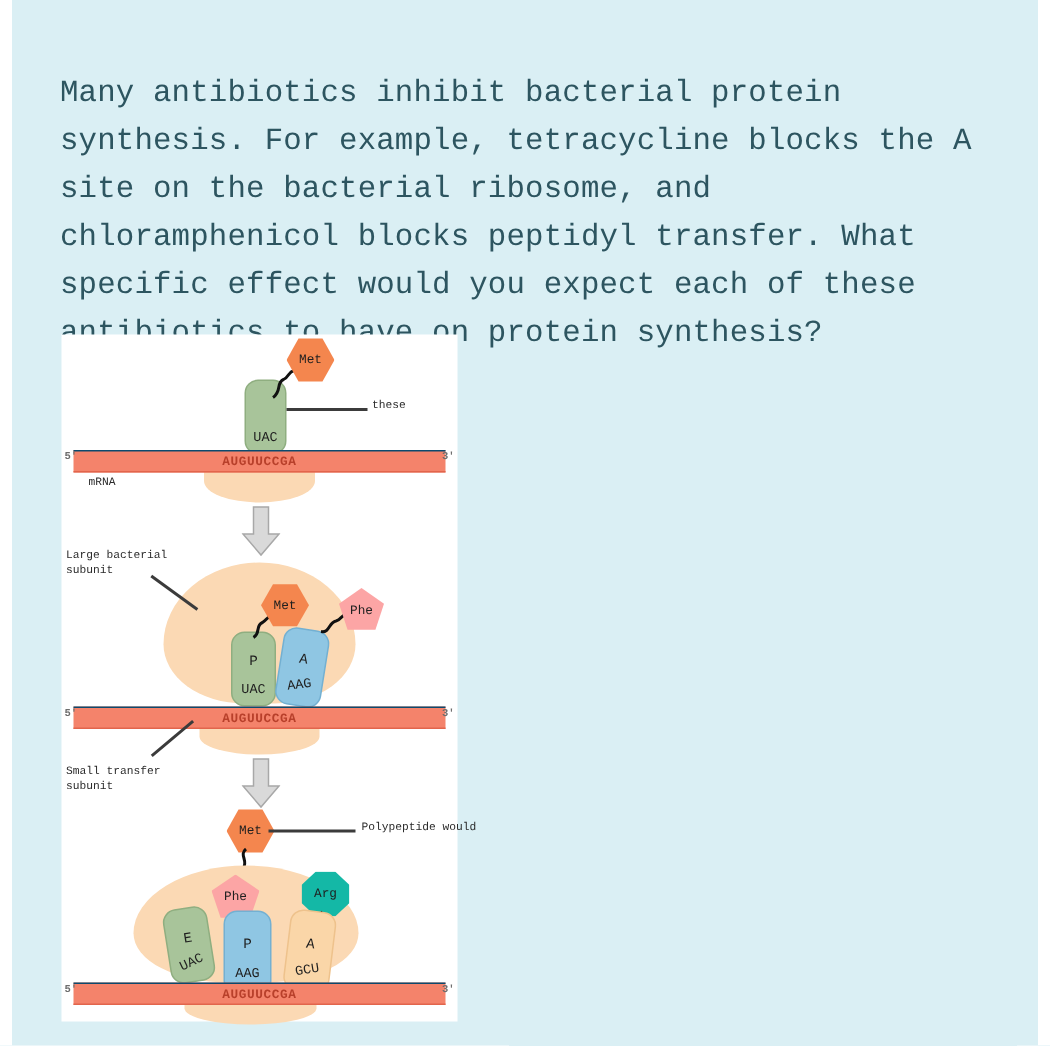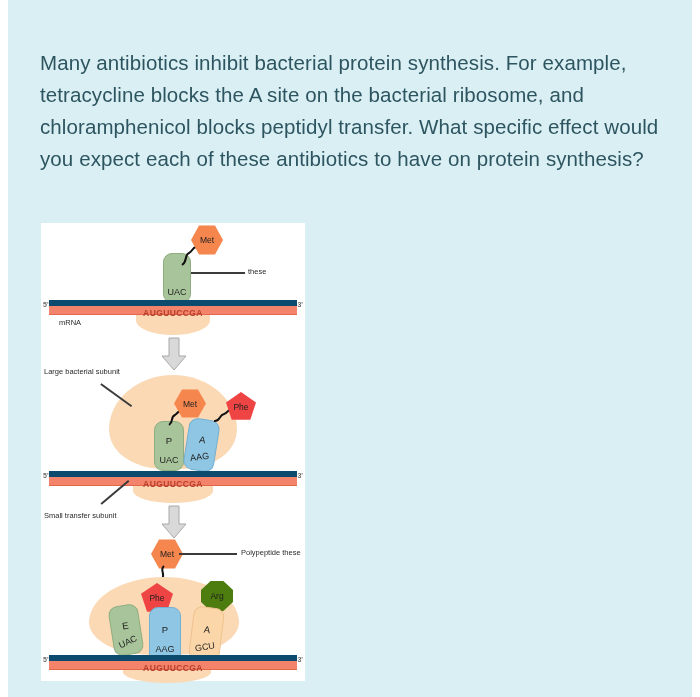--- a/index.html
+++ b/index.html
@@ -4,20 +4,21 @@
 <style>
   html,body{margin:0;padding:0;}
   body{
     width:700px;height:697px;overflow:hidden;
     background:#ffffff;
     font-family:"Liberation Sans", sans-serif;
   }
   #page{
     position:relative;width:676px;height:697px;
     background:#ffffff;
+    font-family:Liberation Mono, monospace;
   }
   
   #sheet{
     position:absolute;left:8px;top:0;width:684px;height:697px;
     background:#daeff4;
   }
   
   #question{
     position:absolute;left:32px;top:26px;width:632px;
     color:#2d5560;
@@ -33,21 +34,21 @@
   }
   .panel{position:absolute;left:0;width:264px;}
   #panel1{top:0;height:112px;}
   #panel2{top:112px;height:168px;}
   #panel3{top:280px;height:178px;}
 
   
   .mrna{
     position:absolute;left:8px;width:248px;height:15px;
     background:#f4836b;
-    border-top:6px solid #0c4a6e;border-bottom:1px solid #e2654c;
+    border-top:1px solid #0c4a6e;border-bottom:1px solid #e2654c;
     box-sizing:border-box;
   }
   .mrna-seq{
     position:absolute;left:0;top:0;width:248px;
     text-align:center;line-height:15px;
     font-size:8.5px;font-weight:bold;letter-spacing:.4px;
     color:#b8402b;
   }
   .end5,.end3{
     position:absolute;font-size:7px;font-weight:bold;color:#6d6d6d;
@@ -90,22 +91,22 @@
   .aa{
     position:absolute;
     display:flex;align-items:center;justify-content:center;
     font-size:8.5px;color:#1f1f1f;
     box-sizing:border-box;
   }
   .hex{clip-path:polygon(25% 2%,75% 2%,100% 50%,75% 98%,25% 98%,0 50%);}
   .pent{clip-path:polygon(50% 0,100% 36%,81% 96%,19% 96%,0 36%);}
   .oct{clip-path:polygon(30% 0,70% 0,100% 30%,100% 70%,70% 100%,30% 100%,0 70%,0 30%);}
   .a-orange{background:#f4864e;}
-  .a-purple{background:#ef4444;}
-  .a-teal{background:#4d7c0f;}
+  .a-purple{background:#fca5a5;}
+  .a-teal{background:#14b8a6;}
 
   
   .squig{position:absolute;}
 
   
   .lead{position:absolute;background:#3b3b3b;}
   .lbl{
     position:absolute;font-size:7.5px;line-height:9.5px;color:#2b2b2b;
   }
   
@@ -197,21 +198,21 @@
         <div class="lbl" style="left:3px;top:8px;width:80px;">
           <span>Small transfer subunit</span>
         </div>
 
         <svg class="downarrow" style="left:120px;top:2px;">
           <polygon points="8,1 18,1 18,19 25,19 13,33 1,19 8,19" fill="#d9d9d9" stroke="#a8a8a8" stroke-width="1"></polygon>
         </svg>
 
         <div class="aa hex a-orange" style="left:110px;top:36px;width:32px;height:30px;">Met</div>
         <div class="lead" style="left:138px;top:50px;width:58px;height:1.5px;"></div>
-        <div class="lbl" style="left:200px;top:45px;white-space:nowrap;">Polypeptide these</div>
+        <div class="lbl" style="left:200px;top:45px;white-space:nowrap;">Polypeptide would</div>
 
         <svg class="squig" style="left:114px;top:62px;width:16px;height:22px;">
           <path d="M9,1 C4,5 11,9 7,14 C4,17 6,19 3,21" stroke="#111" stroke-width="2" fill="none"></path>
         </svg>
 
         <div class="large-sub" style="left:48px;top:74px;width:150px;height:78px;"></div>
         <div class="small-sub" style="left:82px;top:162px;width:88px;height:18px;"></div>
 
         <div class="aa pent a-purple" style="left:100px;top:80px;width:32px;height:30px;">Phe</div>
         <svg class="squig" style="left:113px;top:106px;width:16px;height:22px;">

